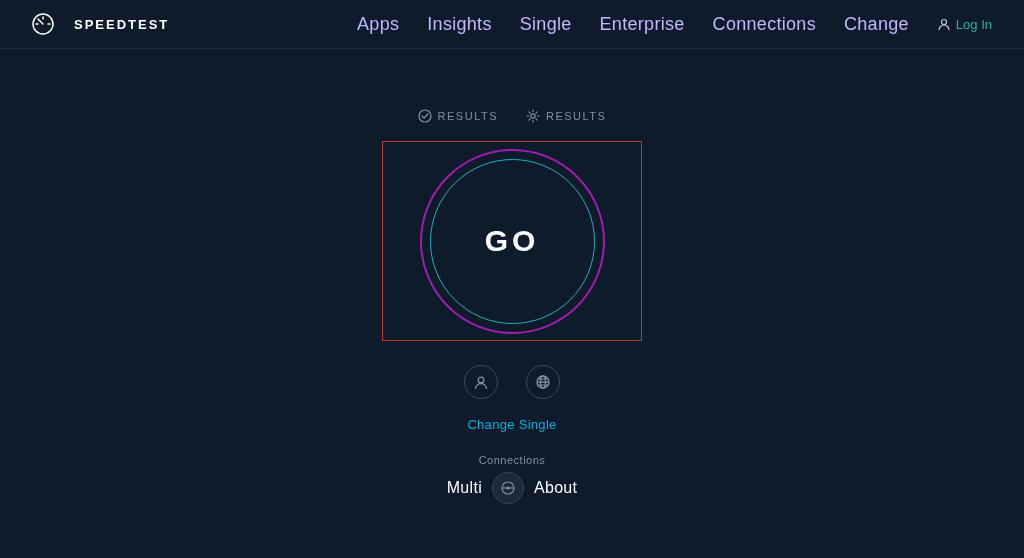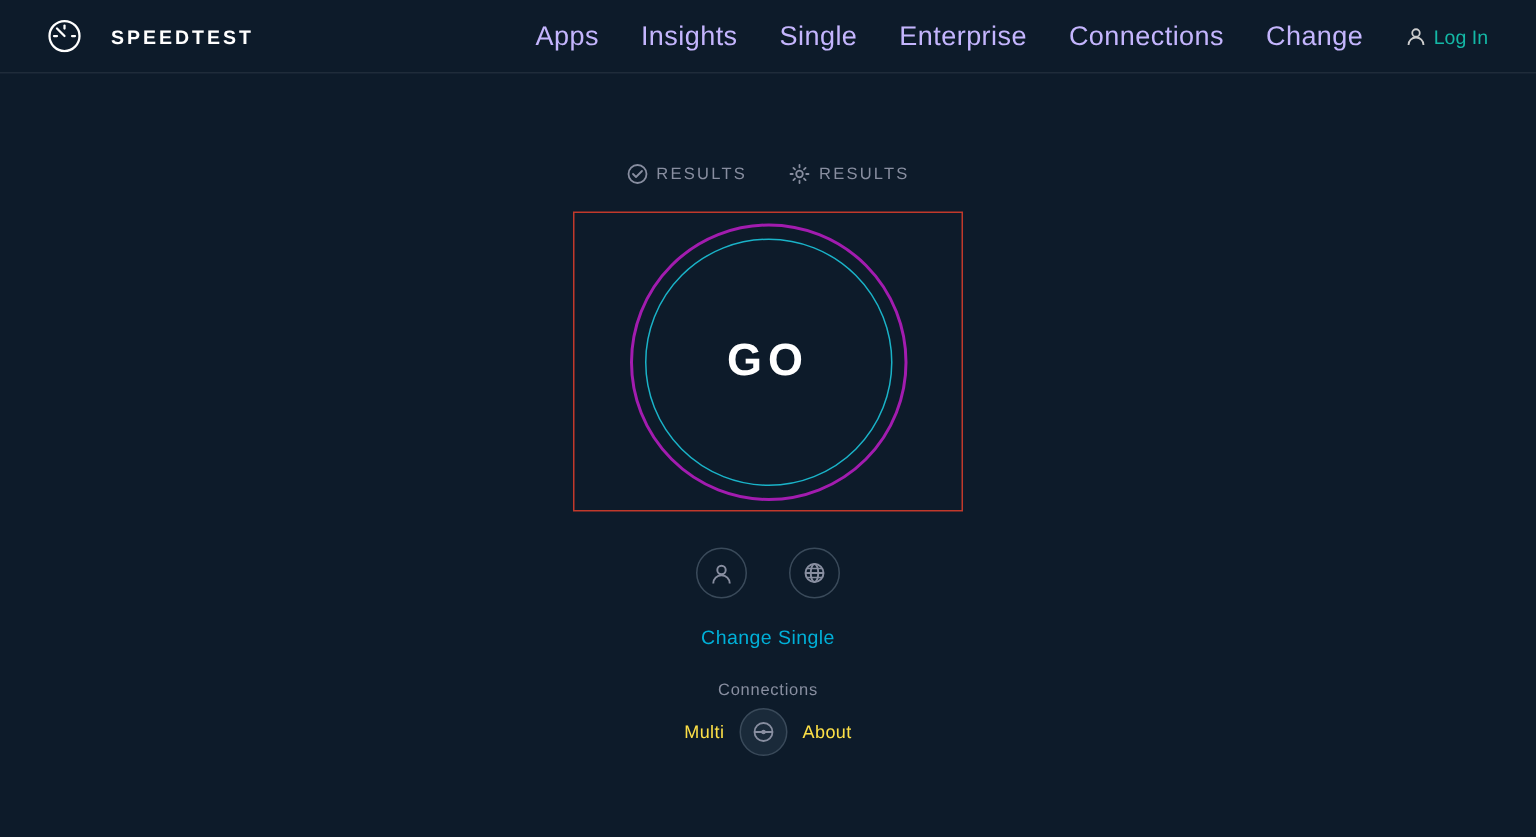--- a/index.html
+++ b/index.html
@@ -178,22 +178,22 @@
       letter-spacing: 0.5px;
     }
 
     .connections-toggle {
       display: flex;
       align-items: center;
       gap: 10px;
     }
 
     .conn-option {
-      font-size: 12px;
-      color: #fde047;
+      font-size: 16px;
+      color: #ffffff;
       letter-spacing: 0.3px;
     }
 
     .conn-toggle-btn {
       width: 32px;
       height: 32px;
       border-radius: 50%;
       border: 1.5px solid #3a4a5a;
       background: #1a2a3a;
       display: flex;

